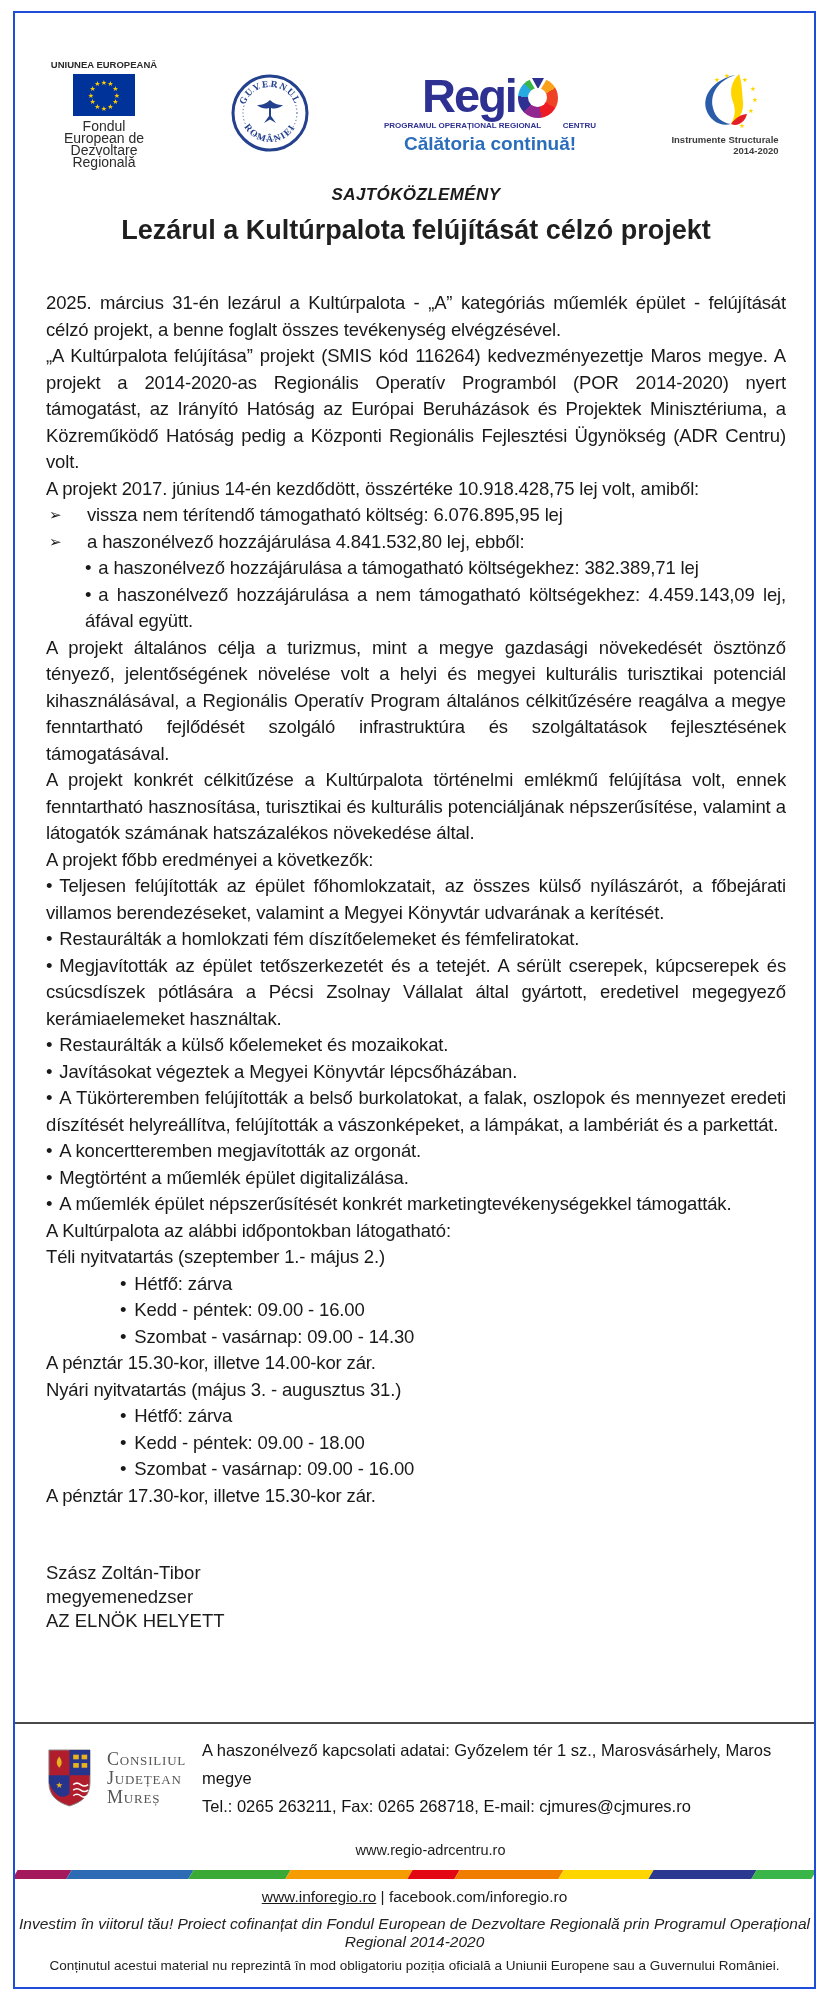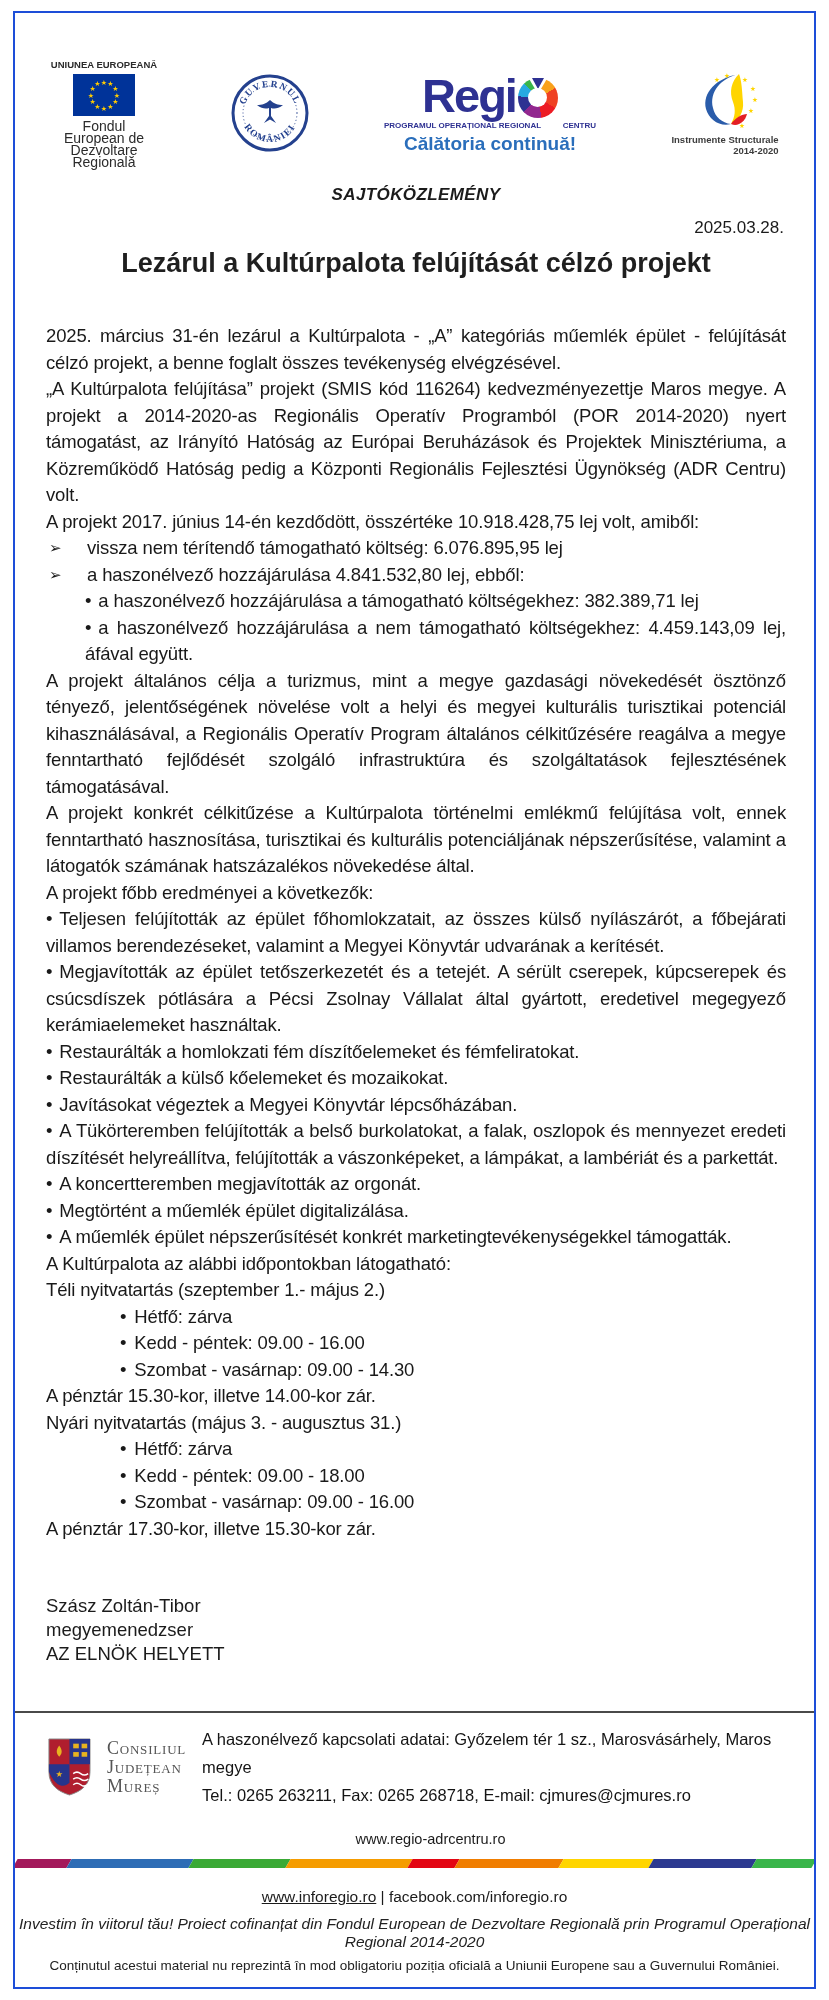--- a/index.html
+++ b/index.html
@@ -48,21 +48,21 @@
   .signature{margin-top:52px;font-size:18.5px;line-height:24px;}
 
   
   .footer-cluster{margin-top:auto;margin-left:-31px;margin-right:-28px;}
   .contact{border-top:2px solid #4a4a4a;display:flex;align-items:center;gap:16px;padding:12px 30px 8px 33px;}
   .org{font-family:"Liberation Serif",serif;font-variant:small-caps;font-size:18px;line-height:19px;color:#555;letter-spacing:.8px;}
   .contact-text{font-size:16.5px;line-height:28px;color:#141414;}
   .site-line{text-align:center;font-size:14.5px;margin:14px 0 12px 0;padding-left:32px;}
   .stripe{display:flex;height:9px;overflow:hidden;}
   .stripe div{transform:skewX(-30deg);}
-  .inforegio{text-align:center;font-size:15.5px;margin-top:20px;}
+  .inforegio{text-align:center;font-size:15.5px;margin-top:9px;}
   .inforegio .lnk{text-decoration:underline;}
   .invest{text-align:center;font-style:italic;font-size:15.5px;margin-top:9px;color:#222;}
   .disclaimer{text-align:center;font-size:13.5px;margin:7px 0 14px 0;color:#222;}
 </style>
 </head>
 <body>
 
 <div class="frame">
 
   <div class="logos-row">
@@ -139,21 +139,20 @@
         </g>
       </svg>
       <div class="struct-text">
         <span>Instrumente Structurale</span><br>
         <span>2014-2020</span>
       </div>
     </div>
   </div>
 
   <div class="kicker">SAJTÓKÖZLEMÉNY</div>
-  <div class="date">2025.03.28.</div>
   <h1 class="title">Lezárul a Kultúrpalota felújítását célzó projekt</h1>
 
   <div class="bodytext">
     <p>2025. március 31-én lezárul a Kultúrpalota - „A” kategóriás műemlék épület - felújítását célzó projekt, a benne foglalt összes tevékenység elvégzésével.</p>
     <p>„A Kultúrpalota felújítása” projekt (SMIS kód 116264) kedvezményezettje Maros megye. A projekt a 2014-2020-as Regionális Operatív Programból (POR 2014-2020) nyert támogatást, az Irányító Hatóság az Európai Beruházások és Projektek Minisztériuma, a Közreműködő Hatóság pedig a Központi Regionális Fejlesztési Ügynökség (ADR Centru) volt.</p>
     <p>A projekt 2017. június 14-én kezdődött, összértéke 10.918.428,75 lej volt, amiből:</p>
 
     <div class="arrow-item">
       <span class="aglyph">➢</span>
       <span>vissza nem térítendő támogatható költség: 6.076.895,95 lej</span>
@@ -167,22 +166,22 @@
     </div>
     <div class="sub-item">
       <span class="b">•</span><span>a haszonélvező hozzájárulása a nem támogatható költségekhez: 4.459.143,09 lej, áfával együtt.</span>
     </div>
 
     <p>A projekt általános célja a turizmus, mint a megye gazdasági növekedését ösztönző tényező, jelentőségének növelése volt a helyi és megyei kulturális turisztikai potenciál kihasználásával, a Regionális Operatív Program általános célkitűzésére reagálva a megye fenntartható fejlődését szolgáló infrastruktúra és szolgáltatások fejlesztésének támogatásával.</p>
     <p>A projekt konkrét célkitűzése a Kultúrpalota történelmi emlékmű felújítása volt, ennek fenntartható hasznosítása, turisztikai és kulturális potenciáljának népszerűsítése, valamint a látogatók számának hatszázalékos növekedése által.</p>
     <p>A projekt főbb eredményei a következők:</p>
 
     <div class="result"><span class="b">•</span><span>Teljesen felújították az épület főhomlokzatait, az összes külső nyílászárót, a főbejárati villamos berendezéseket, valamint a Megyei Könyvtár udvarának a kerítését.</span></div>
+    <div class="result"><span class="b">•</span><span>Restaurálták a homlokzati fém díszítőelemeket és fémfeliratokat.</span></div>
     <div class="result"><span class="b">•</span><span>Megjavították az épület tetőszerkezetét és a tetejét. A sérült cserepek, kúpcserepek és csúcsdíszek pótlására a Pécsi Zsolnay Vállalat által gyártott, eredetivel megegyező kerámiaelemeket használtak.</span></div>
-    <div class="result"><span class="b">•</span><span>Restaurálták a homlokzati fém díszítőelemeket és fémfeliratokat.</span></div>
     <div class="result"><span class="b">•</span><span>Restaurálták a külső kőelemeket és mozaikokat.</span></div>
     <div class="result"><span class="b">•</span><span>Javításokat végeztek a Megyei Könyvtár lépcsőházában.</span></div>
     <div class="result"><span class="b">•</span><span>A Tükörteremben felújították a belső burkolatokat, a falak, oszlopok és mennyezet eredeti díszítését helyreállítva, felújították a vászonképeket, a lámpákat, a lambériát és a parkettát.</span></div>
     <div class="result"><span class="b">•</span><span>A koncertteremben megjavították az orgonát.</span></div>
     <div class="result"><span class="b">•</span><span>Megtörtént a műemlék épület digitalizálása.</span></div>
     <div class="result"><span class="b">•</span><span>A műemlék épület népszerűsítését konkrét marketingtevékenységekkel támogatták.</span></div>
 
     <p class="gap-top">A Kultúrpalota az alábbi időpontokban látogatható:</p>
 
     <div class="gap-top hours-title">Téli nyitvatartás (szeptember 1.- május 2.)</div>

